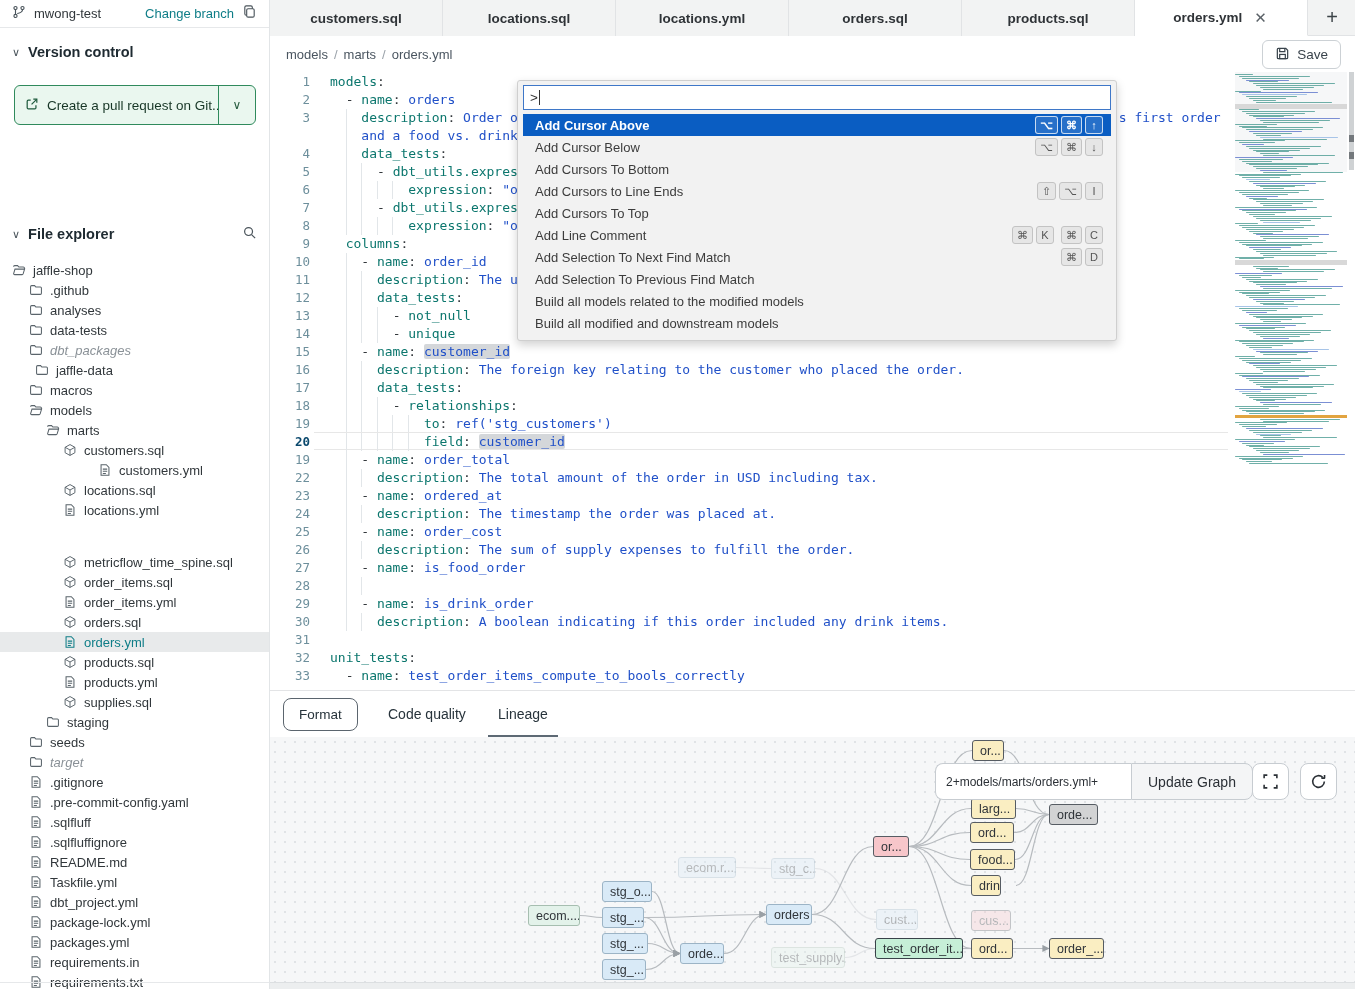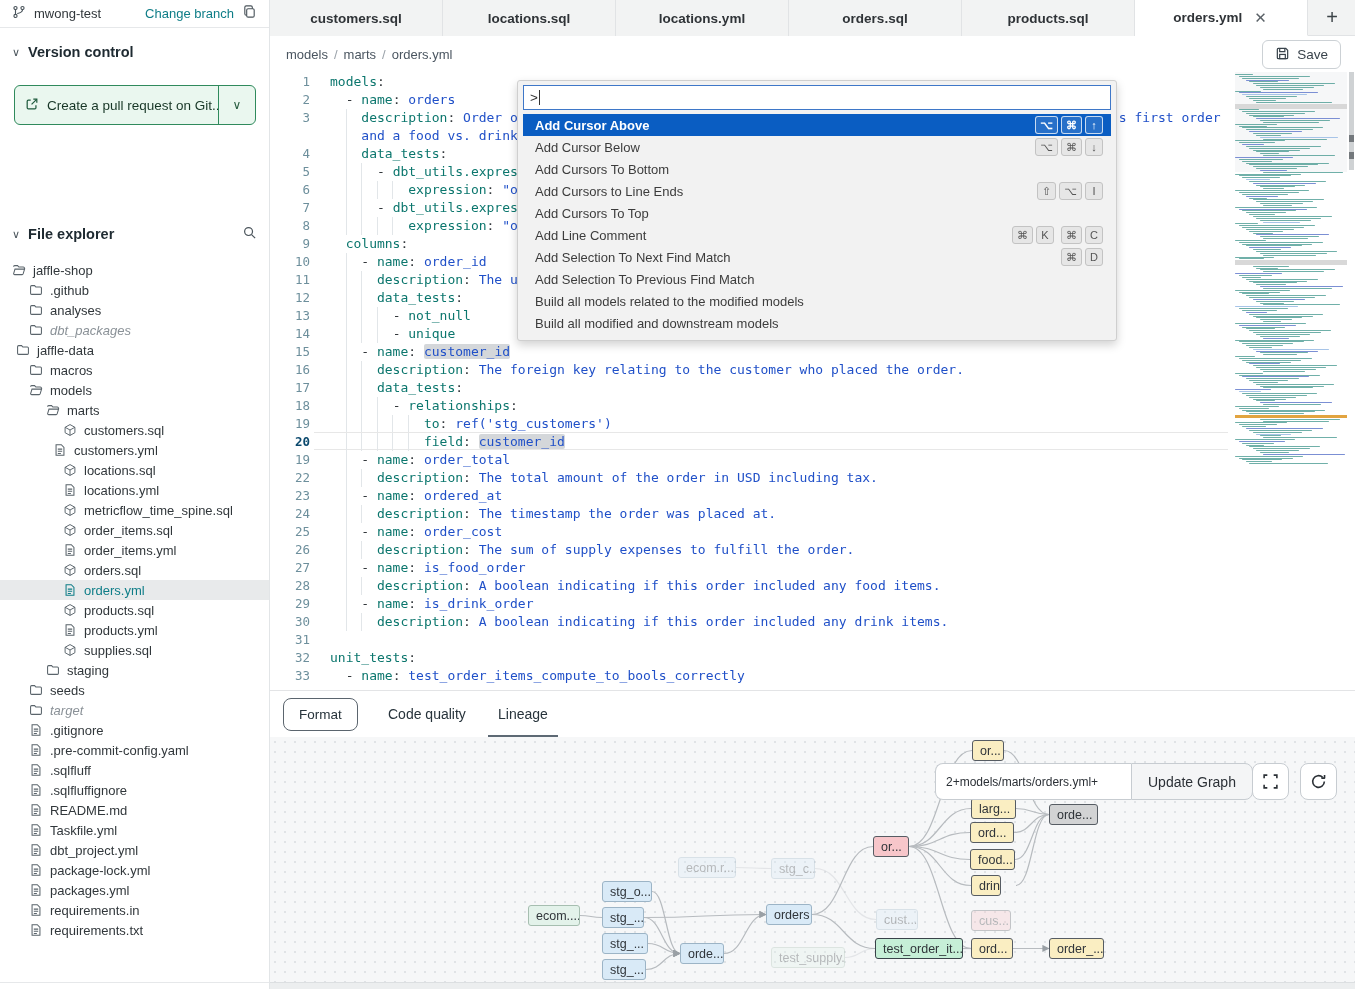--- a/index.html
+++ b/index.html
@@ -180,29 +180,37 @@
           <span>.github</span>
         </div>
         <div class="tree-item" style="padding-left: 29px;">
           <span style="display: flex;">
             <svg width="14" height="14" viewBox="0 0 16 16" fill="none" stroke="#5a646b" stroke-width="1.2">
               <path d="M1.8 4.2A1.2 1.2 0 0 1 3 3h3.4l1.4 1.6H13A1.2 1.2 0 0 1 14.2 5.8v6A1.2 1.2 0 0 1 13 13H3a1.2 1.2 0 0 1-1.2-1.2z"></path>
             </svg>
           </span>
           <span>analyses</span>
         </div>
+        <div class="tree-item" style="padding-left: 29px;">
+          <span style="display: flex;">
+            <svg width="14" height="14" viewBox="0 0 16 16" fill="none" stroke="#5a646b" stroke-width="1.2">
+              <path d="M1.8 4.2A1.2 1.2 0 0 1 3 3h3.4l1.4 1.6H13A1.2 1.2 0 0 1 14.2 5.8v6A1.2 1.2 0 0 1 13 13H3a1.2 1.2 0 0 1-1.2-1.2z"></path>
+            </svg>
+          </span>
+          <span>data-tests</span>
+        </div>
         <div class="tree-item dim" style="padding-left: 29px;">
           <span style="display: flex;">
             <svg width="14" height="14" viewBox="0 0 16 16" fill="none" stroke="#5a646b" stroke-width="1.2">
               <path d="M1.8 4.2A1.2 1.2 0 0 1 3 3h3.4l1.4 1.6H13A1.2 1.2 0 0 1 14.2 5.8v6A1.2 1.2 0 0 1 13 13H3a1.2 1.2 0 0 1-1.2-1.2z"></path>
             </svg>
           </span>
           <span>dbt_packages</span>
         </div>
-        <div class="tree-item" style="padding-left: 16px;">
+        <div class="tree-item" style="padding-left: 35px;">
           <span style="display: flex;">
             <svg width="14" height="14" viewBox="0 0 16 16" fill="none" stroke="#5a646b" stroke-width="1.2">
               <path d="M1.8 4.2A1.2 1.2 0 0 1 3 3h3.4l1.4 1.6H13A1.2 1.2 0 0 1 14.2 5.8v6A1.2 1.2 0 0 1 13 13H3a1.2 1.2 0 0 1-1.2-1.2z"></path>
             </svg>
           </span>
           <span>jaffle-data</span>
         </div>
         <div class="tree-item" style="padding-left: 29px;">
           <span style="display: flex;">
             <svg width="14" height="14" viewBox="0 0 16 16" fill="none" stroke="#5a646b" stroke-width="1.2">
@@ -231,21 +239,21 @@
         </div>
         <div class="tree-item" style="padding-left: 63px;">
           <span style="display: flex;">
             <svg width="14" height="14" viewBox="0 0 16 16" fill="none" stroke="#5a646b" stroke-width="1.1">
               <path d="M8 1.8 13.6 4.9v6.2L8 14.2 2.4 11.1V4.9z"></path>
               <path d="M2.4 4.9 8 8l5.6-3.1M8 8v6.2"></path>
             </svg>
           </span>
           <span>customers.sql</span>
         </div>
-        <div class="tree-item" style="padding-left: 53px;">
+        <div class="tree-item" style="padding-left: 32px; justify-content: center;">
           <span style="display: flex;">
             <svg width="14" height="14" viewBox="0 0 16 16" fill="none" stroke="#5a646b" stroke-width="1.2">
               <path d="M3.5 2h6l3 3v9h-9z"></path>
               <path d="M5.5 7h5M5.5 9.5h5M5.5 12h3.5"></path>
             </svg>
           </span>
           <span>customers.yml</span>
         </div>
         <div class="tree-item" style="padding-left: 63px;">
           <span style="display: flex;">
@@ -258,21 +266,21 @@
         </div>
         <div class="tree-item" style="padding-left: 63px;">
           <span style="display: flex;">
             <svg width="14" height="14" viewBox="0 0 16 16" fill="none" stroke="#5a646b" stroke-width="1.2">
               <path d="M3.5 2h6l3 3v9h-9z"></path>
               <path d="M5.5 7h5M5.5 9.5h5M5.5 12h3.5"></path>
             </svg>
           </span>
           <span>locations.yml</span>
         </div>
-        <div class="tree-item" style="padding-left: 63px;">
+        <div class="tree-item" style="padding-left: 63px; margin-top: 32px;">
           <span style="display: flex;">
             <svg width="14" height="14" viewBox="0 0 16 16" fill="none" stroke="#5a646b" stroke-width="1.1">
               <path d="M8 1.8 13.6 4.9v6.2L8 14.2 2.4 11.1V4.9z"></path>
               <path d="M2.4 4.9 8 8l5.6-3.1M8 8v6.2"></path>
             </svg>
           </span>
           <span>metricflow_time_spine.sql</span>
         </div>
         <div class="tree-item" style="padding-left: 63px;">
           <span style="display: flex;">
@@ -530,21 +538,21 @@
           <div class="crow" style="top: 325px;"><span class="lnum">18</span><div class="guide" style="left: 75.62px;"></div><div class="guide" style="left: 91.24px;"></div><div class="guide" style="left: 106.86px;"></div><span class="codetxt"><span>        </span><span class="sp">- </span><span class="sk">relationships</span><span class="sp">:</span></span></div>
           <div class="crow" style="top: 343px;"><span class="lnum">19</span><div class="guide" style="left: 75.62px;"></div><div class="guide" style="left: 91.24px;"></div><div class="guide" style="left: 106.86px;"></div><div class="guide" style="left: 122.48px;"></div><div class="guide" style="left: 138.1px;"></div><span class="codetxt"><span>            </span><span class="sk">to</span><span class="sp">: </span><span class="sv">ref('stg_customers')</span></span></div>
           <div class="crow cur" style="top: 361px;"><div class="curline"></div><span class="lnum">20</span><div class="guide" style="left: 75.62px;"></div><div class="guide" style="left: 91.24px;"></div><div class="guide" style="left: 106.86px;"></div><div class="guide" style="left: 122.48px;"></div><div class="guide" style="left: 138.1px;"></div><span class="codetxt"><span>            </span><span class="sk">field</span><span class="sp">: </span><span class="sv shl">customer_id</span></span></div>
           <div class="crow" style="top: 379px;"><span class="lnum">19</span><div class="guide" style="left: 75.62px;"></div><span class="codetxt"><span>    </span><span class="sp">- </span><span class="sk">name</span><span class="sp">: </span><span class="sv">order_total</span></span></div>
           <div class="crow" style="top: 397px;"><span class="lnum">22</span><div class="guide" style="left: 75.62px;"></div><div class="guide" style="left: 91.24px;"></div><span class="codetxt"><span>      </span><span class="sk">description</span><span class="sp">: </span><span class="sv">The total amount of the order in USD including tax.</span></span></div>
           <div class="crow" style="top: 415px;"><span class="lnum">23</span><div class="guide" style="left: 75.62px;"></div><span class="codetxt"><span>    </span><span class="sp">- </span><span class="sk">name</span><span class="sp">: </span><span class="sv">ordered_at</span></span></div>
           <div class="crow" style="top: 433px;"><span class="lnum">24</span><div class="guide" style="left: 75.62px;"></div><div class="guide" style="left: 91.24px;"></div><span class="codetxt"><span>      </span><span class="sk">description</span><span class="sp">: </span><span class="sv">The timestamp the order was placed at.</span></span></div>
           <div class="crow" style="top: 451px;"><span class="lnum">25</span><div class="guide" style="left: 75.62px;"></div><span class="codetxt"><span>    </span><span class="sp">- </span><span class="sk">name</span><span class="sp">: </span><span class="sv">order_cost</span></span></div>
           <div class="crow" style="top: 469px;"><span class="lnum">26</span><div class="guide" style="left: 75.62px;"></div><div class="guide" style="left: 91.24px;"></div><span class="codetxt"><span>      </span><span class="sk">description</span><span class="sp">: </span><span class="sv">The sum of supply expenses to fulfill the order.</span></span></div>
           <div class="crow" style="top: 487px;"><span class="lnum">27</span><div class="guide" style="left: 75.62px;"></div><span class="codetxt"><span>    </span><span class="sp">- </span><span class="sk">name</span><span class="sp">: </span><span class="sv">is_food_order</span></span></div>
-          <div class="crow" style="top: 505px;"><span class="lnum">28</span><div class="guide" style="left: 75.62px;"></div><div class="guide" style="left: 91.24px;"></div><span class="codetxt"><span>      </span><span class="sk">description</span><span class="sp">: </span><span class="sv">A boolean indicating if this order included any food items.</span></span></div>
+          <div class="crow" style="top: 505px;"><span class="lnum">28</span><div class="guide" style="left: 75.62px;"></div><div class="guide" style="left: 91.24px;"></div></div>
           <div class="crow" style="top: 523px;"><span class="lnum">29</span><div class="guide" style="left: 75.62px;"></div><span class="codetxt"><span>    </span><span class="sp">- </span><span class="sk">name</span><span class="sp">: </span><span class="sv">is_drink_order</span></span></div>
           <div class="crow" style="top: 541px;"><span class="lnum">30</span><div class="guide" style="left: 75.62px;"></div><div class="guide" style="left: 91.24px;"></div><span class="codetxt"><span>      </span><span class="sk">description</span><span class="sp">: </span><span class="sv">A boolean indicating if this order included any drink items.</span></span></div>
           <div class="crow" style="top: 559px;"><span class="lnum">31</span><span class="codetxt"><span></span></span></div>
           <div class="crow" style="top: 577px;"><span class="lnum">32</span><span class="codetxt"><span></span><span class="sk">unit_tests</span><span class="sp">:</span></span></div>
           <div class="crow" style="top: 595px;"><span class="lnum">33</span><span class="codetxt"><span>  </span><span class="sp">- </span><span class="sk">name</span><span class="sp">: </span><span class="sv">test_order_items_compute_to_bools_correctly</span></span></div>
         </div>
       <div id="mm-viewport"></div>
       <div id="minimap">
           <div class="mrow" style="margin-left: 0px; width: 18px; background: rgba(64, 150, 140, 0.75);"></div>
           <div class="mrow" style="margin-left: 3.5px; width: 71px; background: rgba(64, 150, 140, 0.75);"></div>

